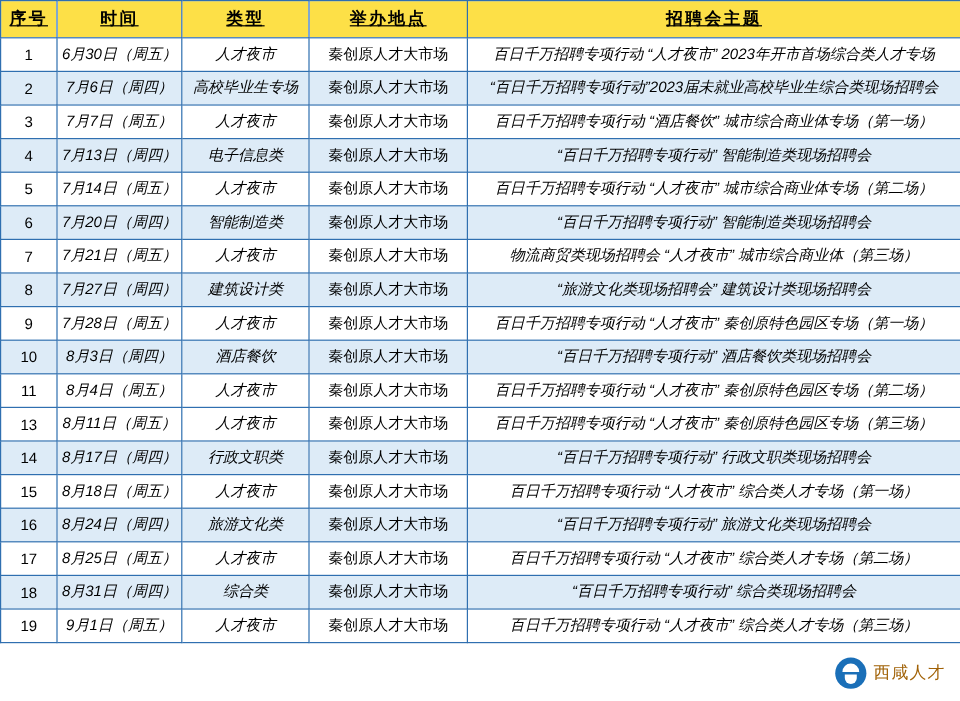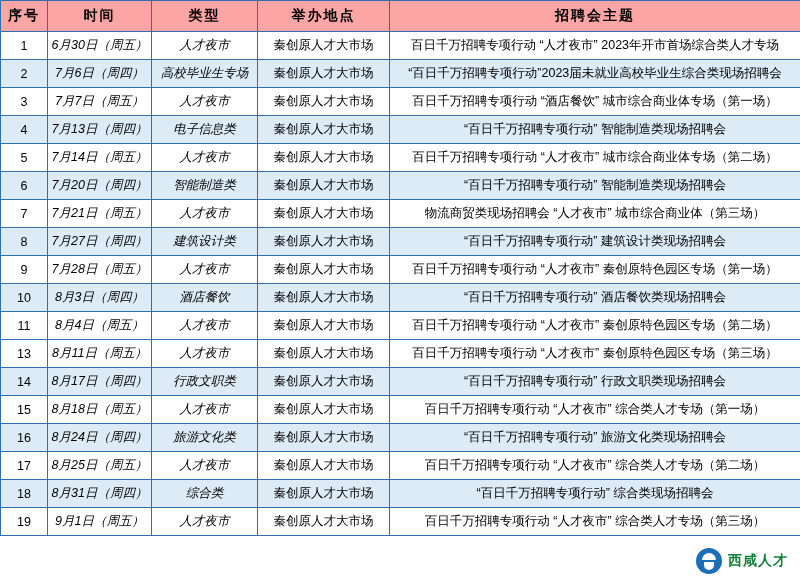--- a/index.html
+++ b/index.html
@@ -32,39 +32,40 @@
     vertical-align: middle;
     color: #000000;
     padding: 0 2px;
     white-space: nowrap;
     overflow: hidden;
   }
   #schedule-table thead th {
     height: 30px;
     font-size: 14px;
     font-weight: bold;
-    background: #fca5a5;
+    background: #fde047;
     letter-spacing: 2px;
+    text-decoration: underline;
   }
   #schedule-table tbody td {
     height: 27px;
     font-size: 12.5px;
     font-weight: normal;
   }
   #schedule-table tbody tr.alt td {
     background: #ddebf7;
   }
   #schedule-table tbody tr.plain td {
     background: #ffffff;
   }
   td.col-seq { font-size: 12.5px; }
   td.col-time { font-size: 12.5px; font-style: italic; }
   td.col-type { font-size: 12.5px; font-style: italic; }
   td.col-place { font-size: 12.5px; }
-  td.col-theme { font-size: 12.5px; }
+  td.col-theme { font-size: 12.5px; font-style: italic; }
 
   
   #brand-badge {
     position: absolute;
     right: 8px;
     bottom: 8px;
     display: flex;
     align-items: center;
     gap: 6px;
     background: rgba(255,255,255,0.0);
@@ -93,22 +94,22 @@
     position: absolute;
     left: 8px;
     top: 14px;
     width: 10px;
     height: 8px;
     border-radius: 0 0 5px 5px;
     background: #ffffff;
   }
   #brand-badge .brand-text {
     font-size: 14px;
-    font-weight: bold;
-    color: #15803d;
+    font-weight: normal;
+    color: #a16207;
     letter-spacing: 1px;
   }
 </style>
 </head>
 <body>
 
 <table id="schedule-table">
   <colgroup>
     <col class="c-seq">
     <col class="c-time">
@@ -173,21 +174,21 @@
         <td class="col-time">7月21日（周五）</td>
         <td class="col-type">人才夜市</td>
         <td class="col-place">秦创原人才大市场</td>
         <td class="col-theme">物流商贸类现场招聘会 “人才夜市” 城市综合商业体（第三场）</td>
       </tr>
       <tr class="alt">
         <td class="col-seq">8</td>
         <td class="col-time">7月27日（周四）</td>
         <td class="col-type">建筑设计类</td>
         <td class="col-place">秦创原人才大市场</td>
-        <td class="col-theme">“百日千万招聘专项行动” 建筑设计类现场招聘会</td>
+        <td class="col-theme">“旅游文化类现场招聘会” 建筑设计类现场招聘会</td>
       </tr>
       <tr class="plain">
         <td class="col-seq">9</td>
         <td class="col-time">7月28日（周五）</td>
         <td class="col-type">人才夜市</td>
         <td class="col-place">秦创原人才大市场</td>
         <td class="col-theme">百日千万招聘专项行动 “人才夜市” 秦创原特色园区专场（第一场）</td>
       </tr>
       <tr class="alt">
         <td class="col-seq">10</td>

